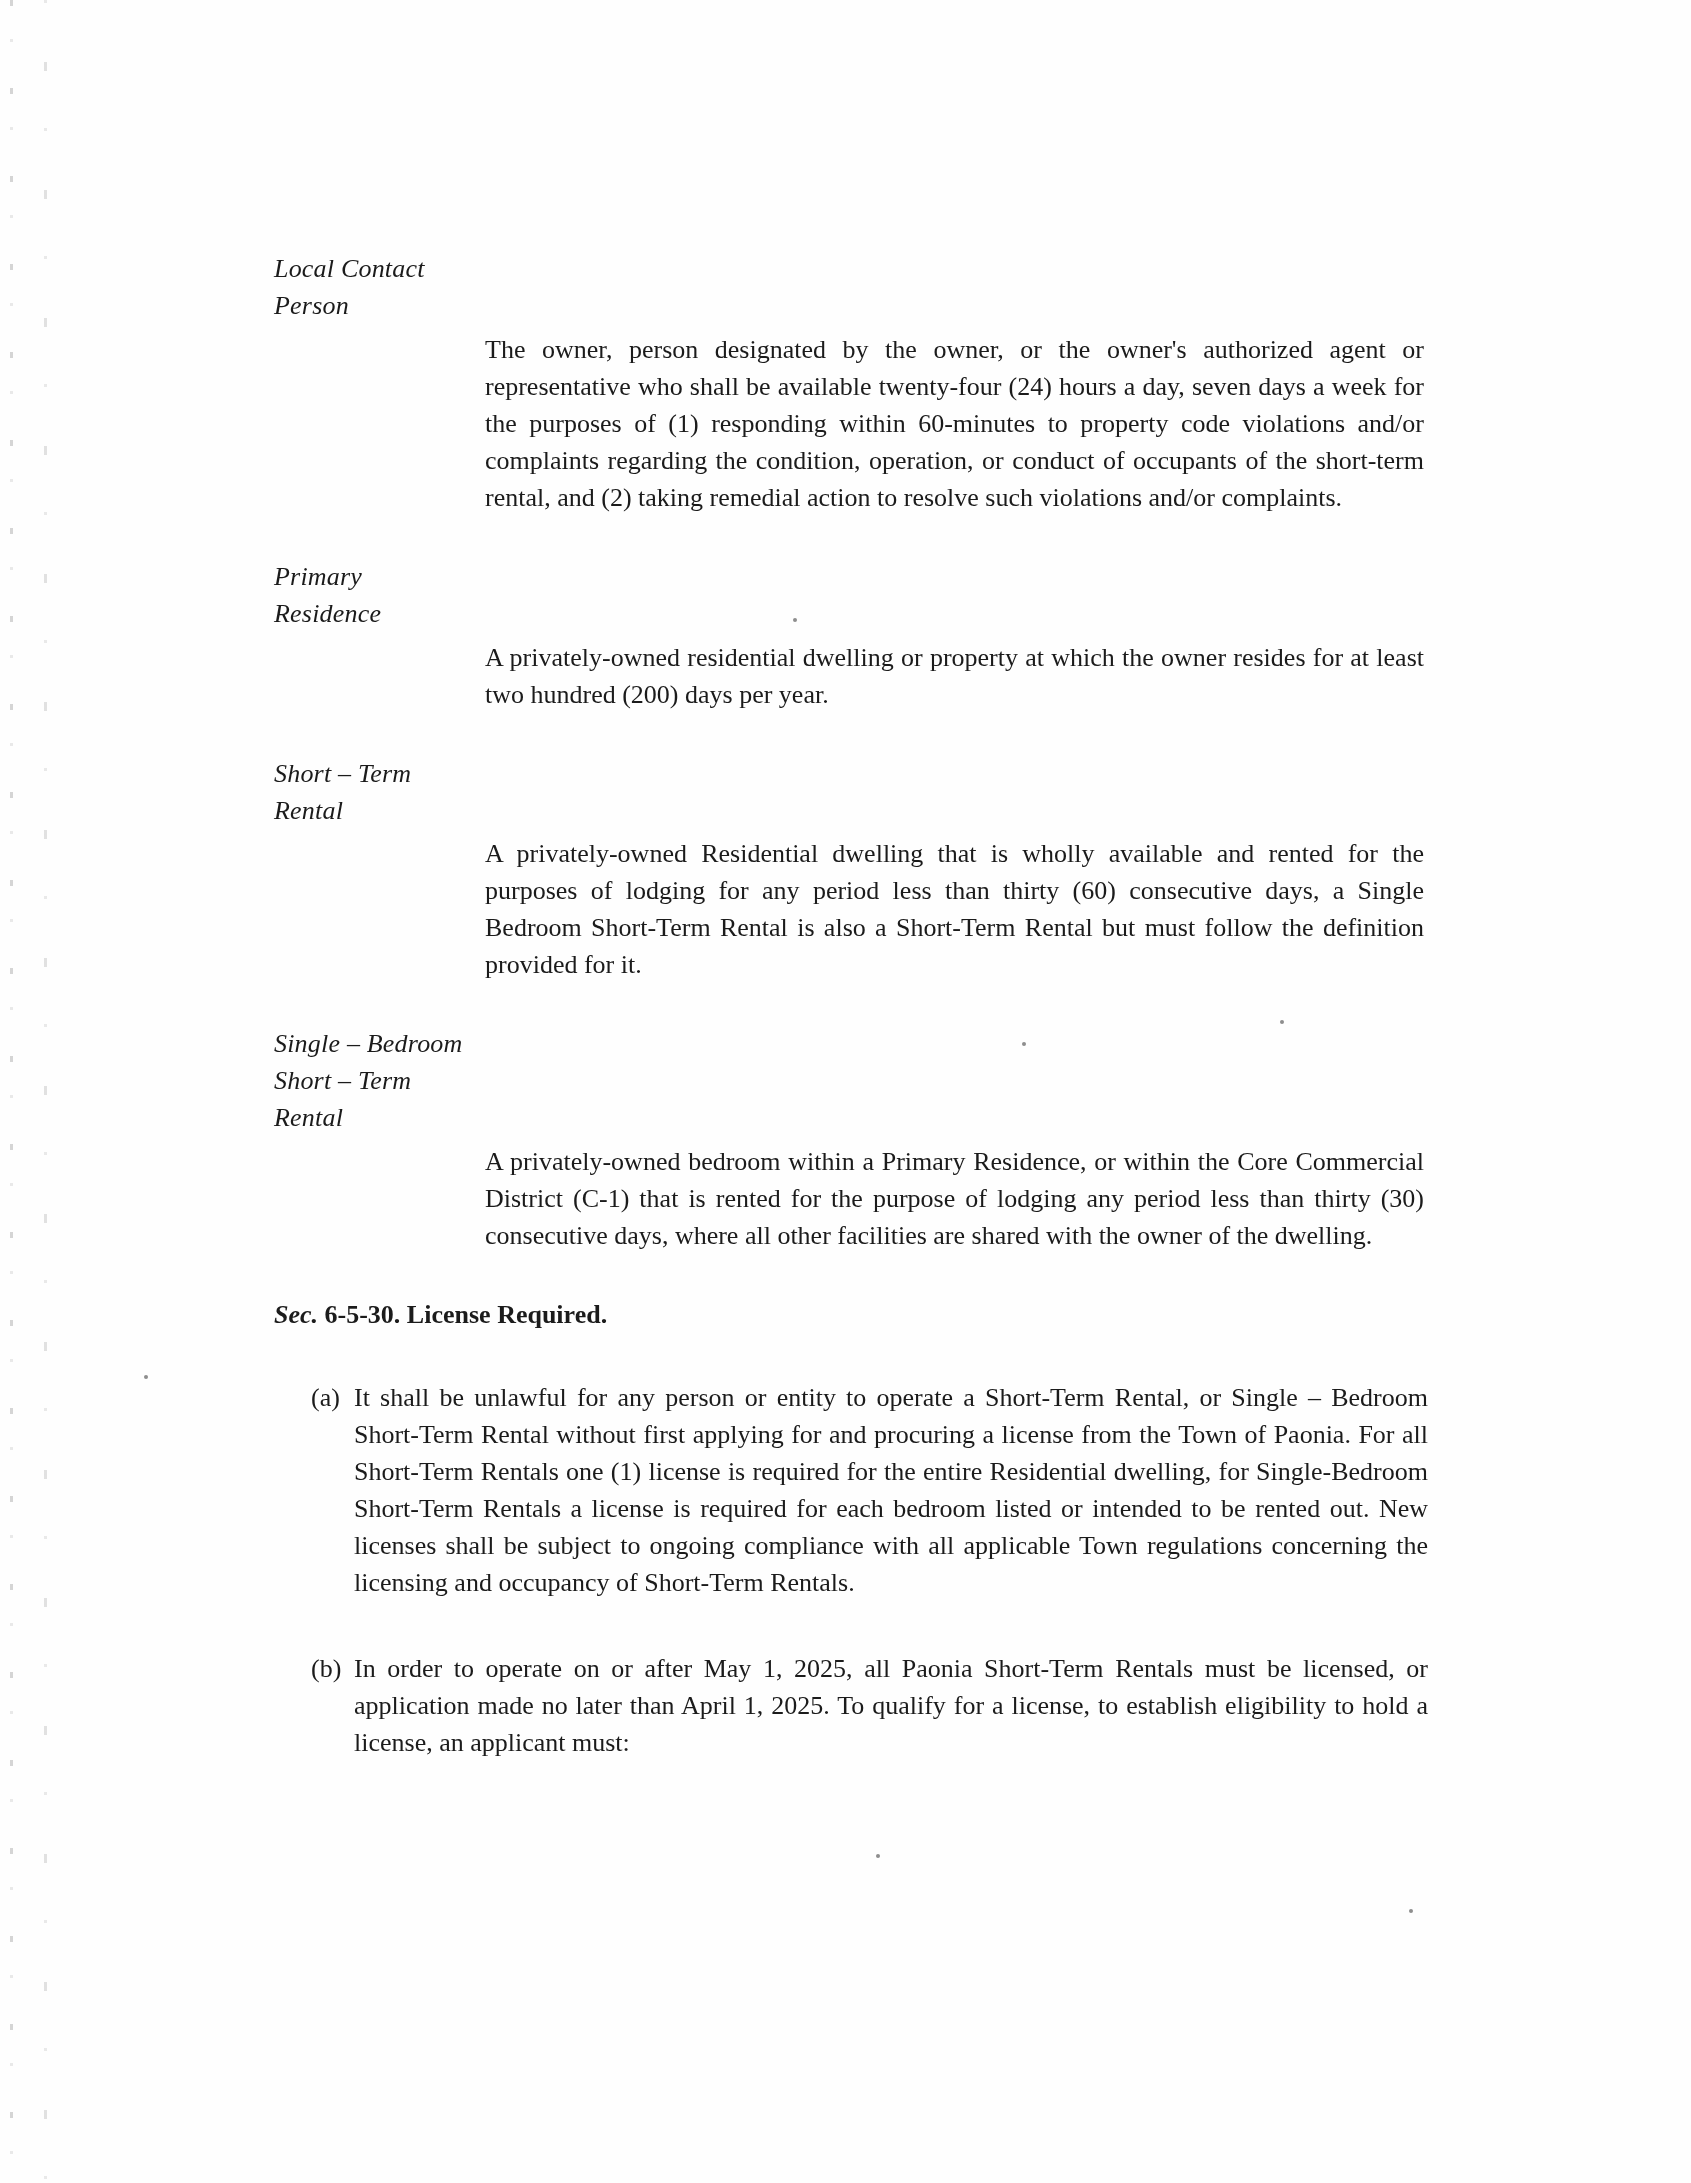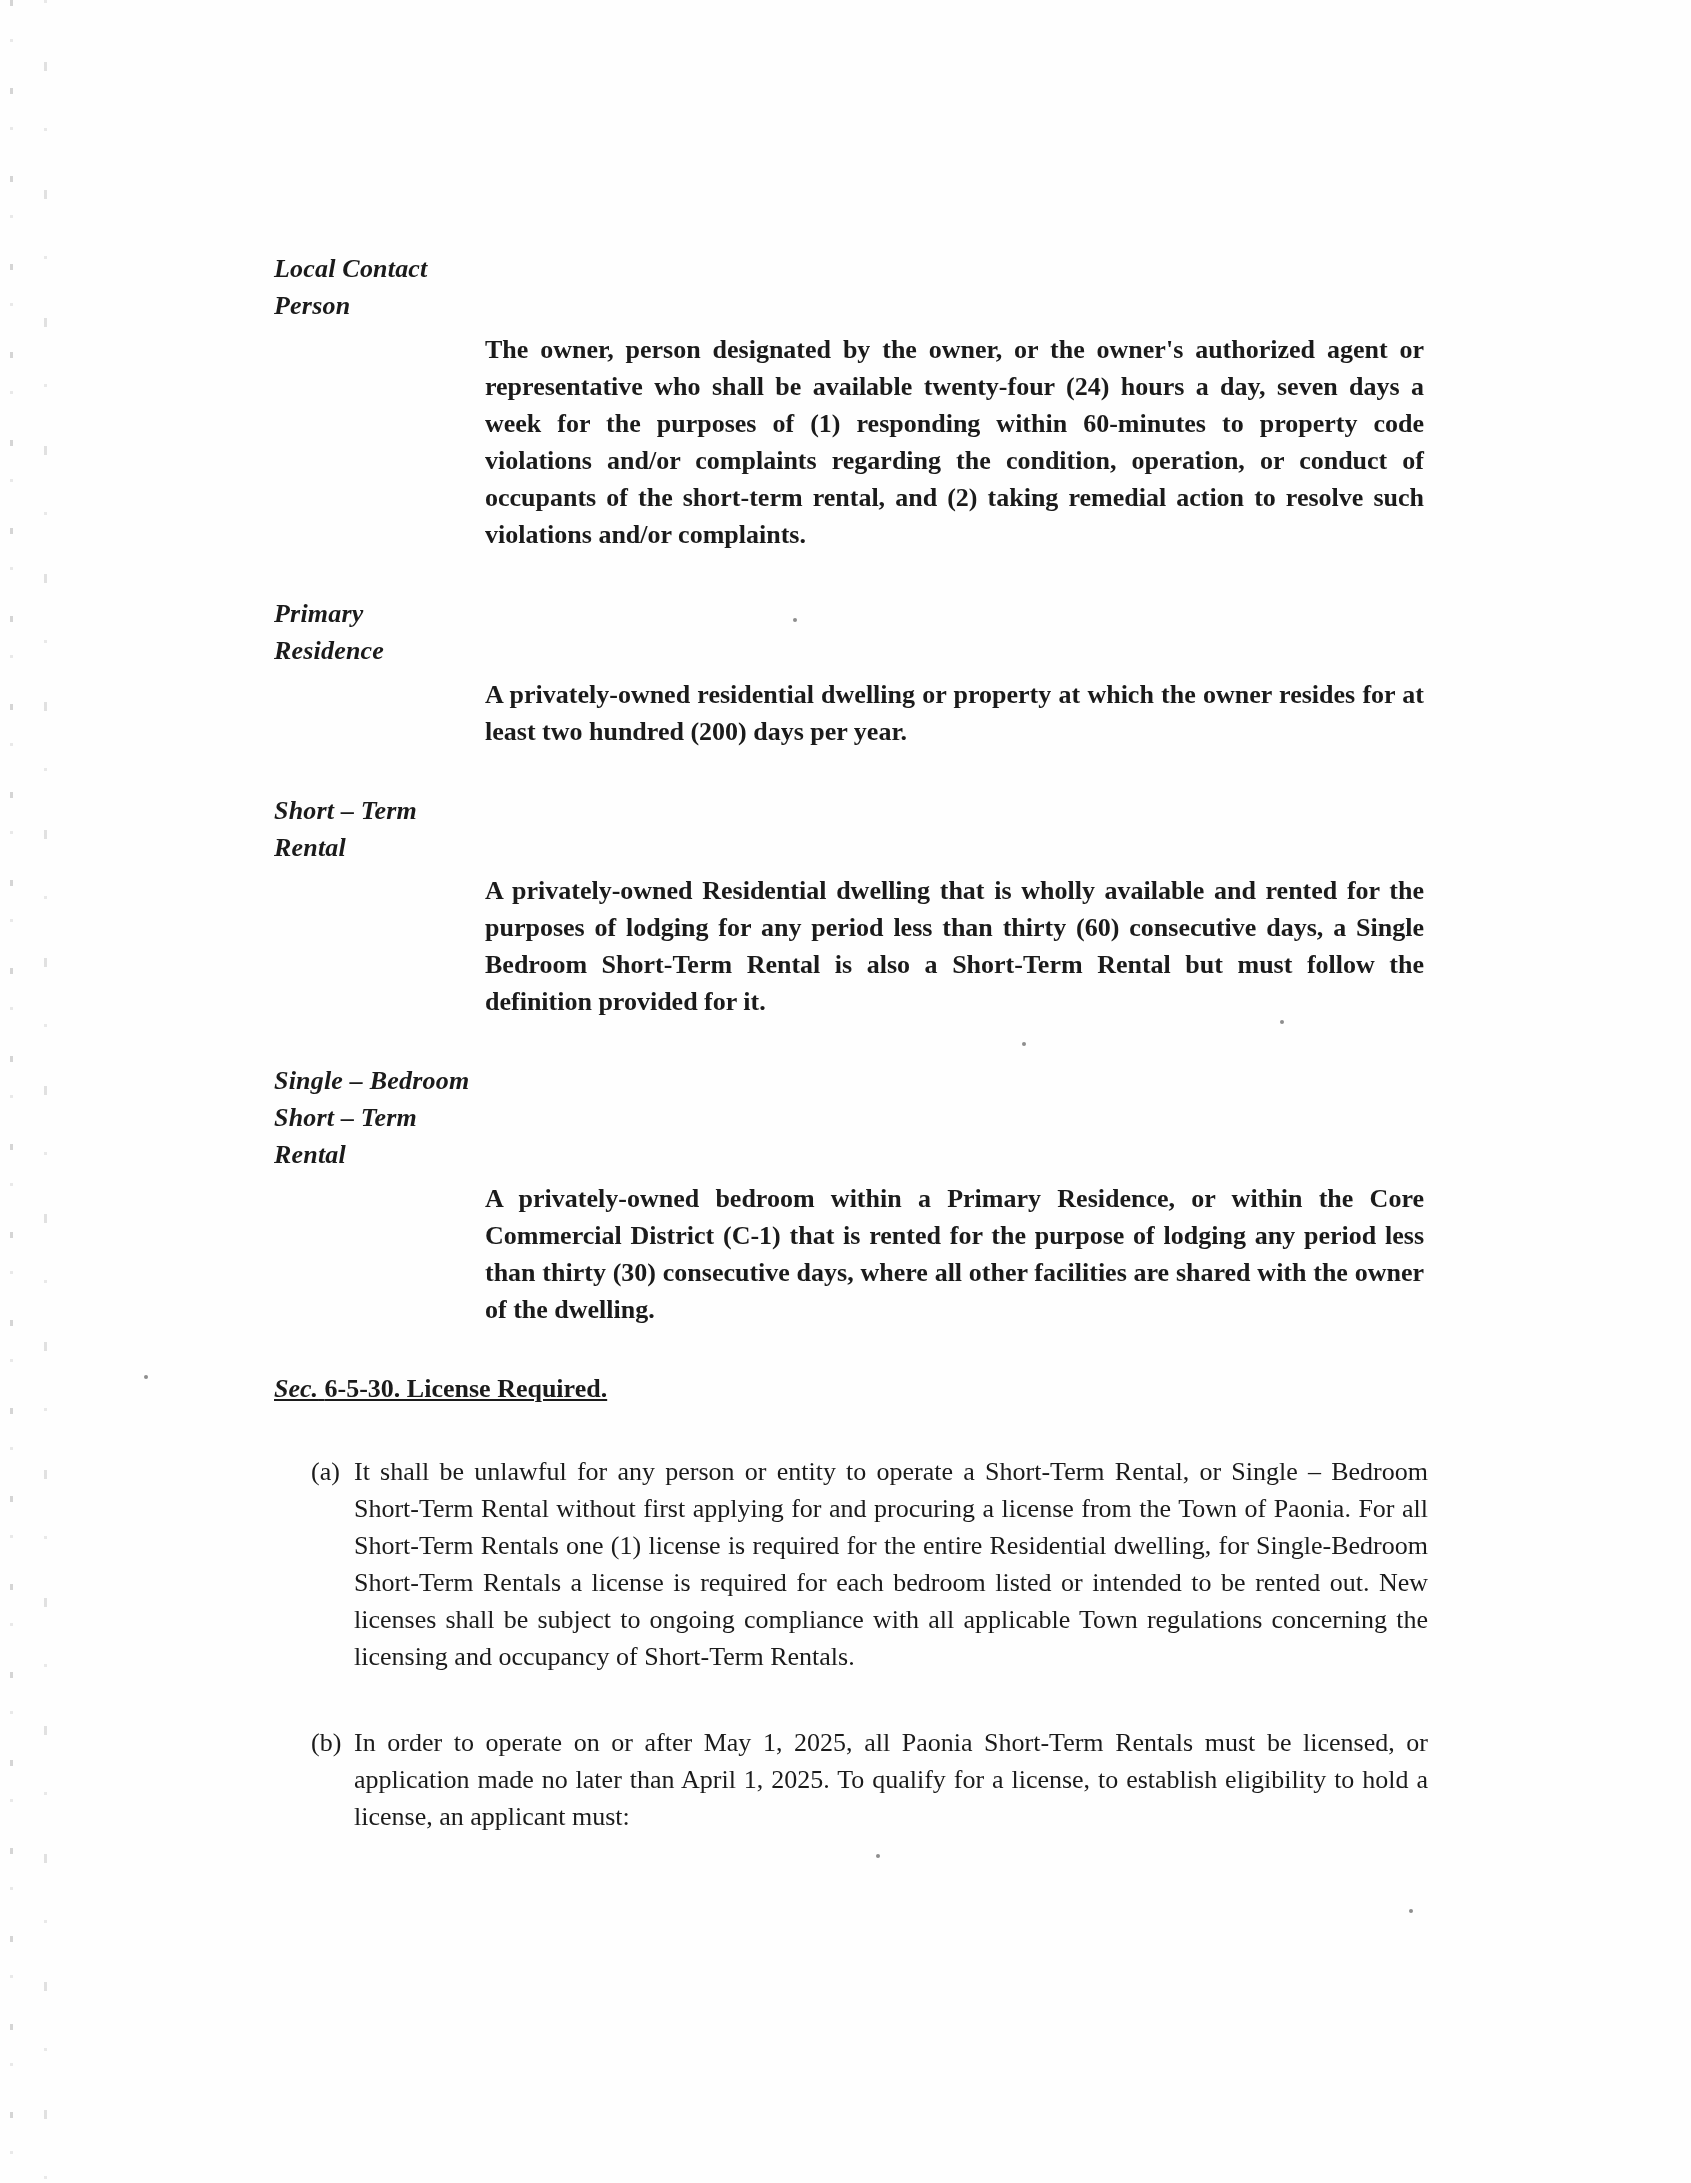--- a/index.html
+++ b/index.html
@@ -55,38 +55,37 @@
   
   .content {
     position: absolute;
     left: 274px;
     top: 250px;
     width: 1154px;
     font-size: 26px;
     line-height: 37px;
   }
 
-  .def-entry { margin: 0 8px 42px 0; font-weight: bold; }
+  .def-entry { margin: 0 8px 42px 0; }
   .term {
     font-style: italic;
     white-space: pre-line;
     letter-spacing: 0.2px;
   }
   .definition {
     margin: 6.8px 0 0 211px;
     width: 939px;
     text-align: justify;
   }
 
   .section-heading {
     font-size: 26px;
     line-height: 37px;
     font-weight: bold;
     margin: 6.8px 0 46px 0;
-    text-decoration: underline;
   }
   .section-heading .sec-prefix { font-style: italic; }
 
   .clause {
     position: relative;
     padding-left: 80px;
     width: 1074px;
     text-align: justify;
     margin: 0 0 49px 0;
   }

